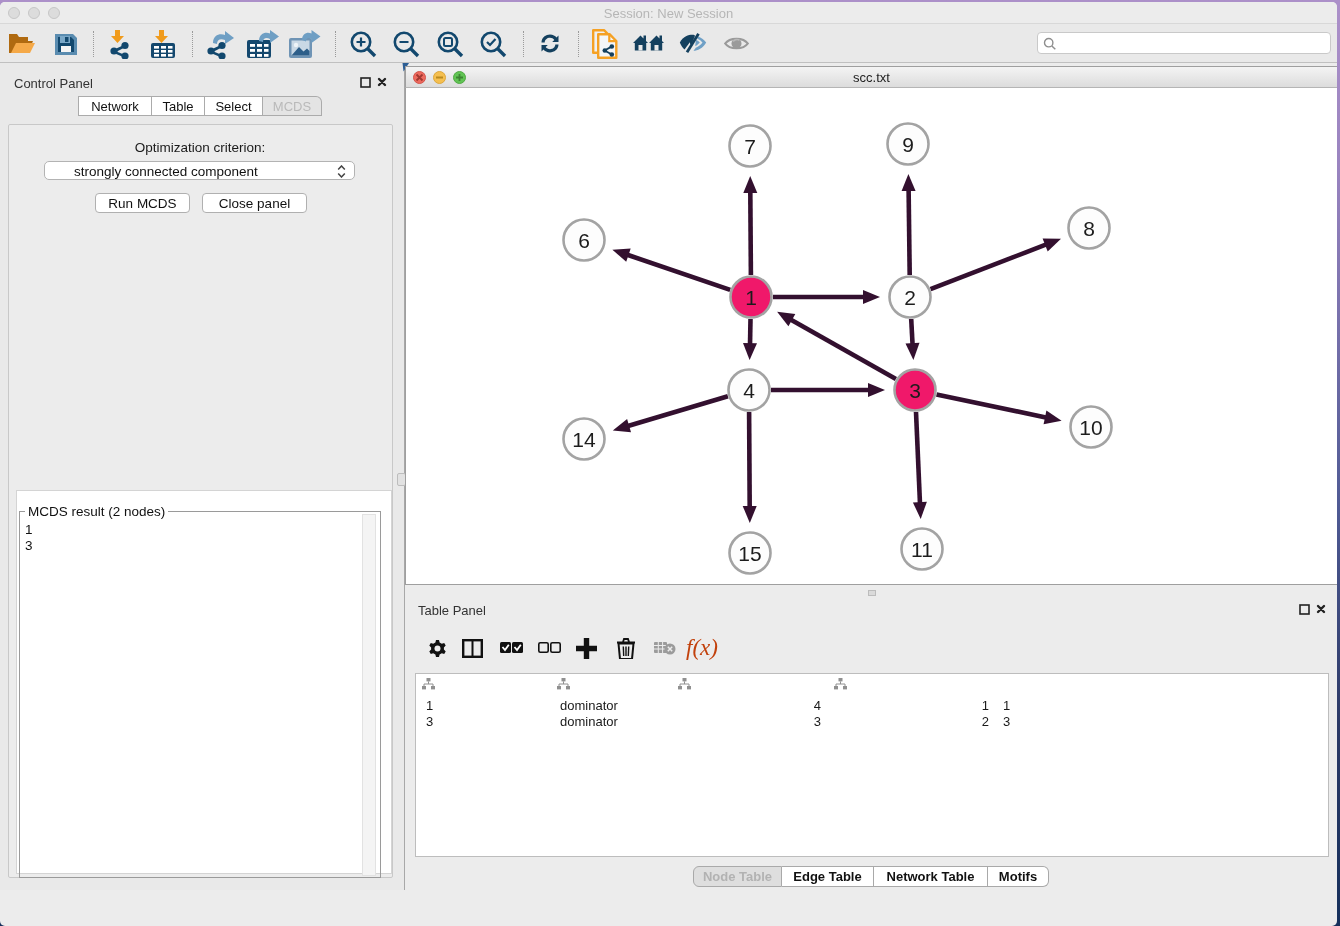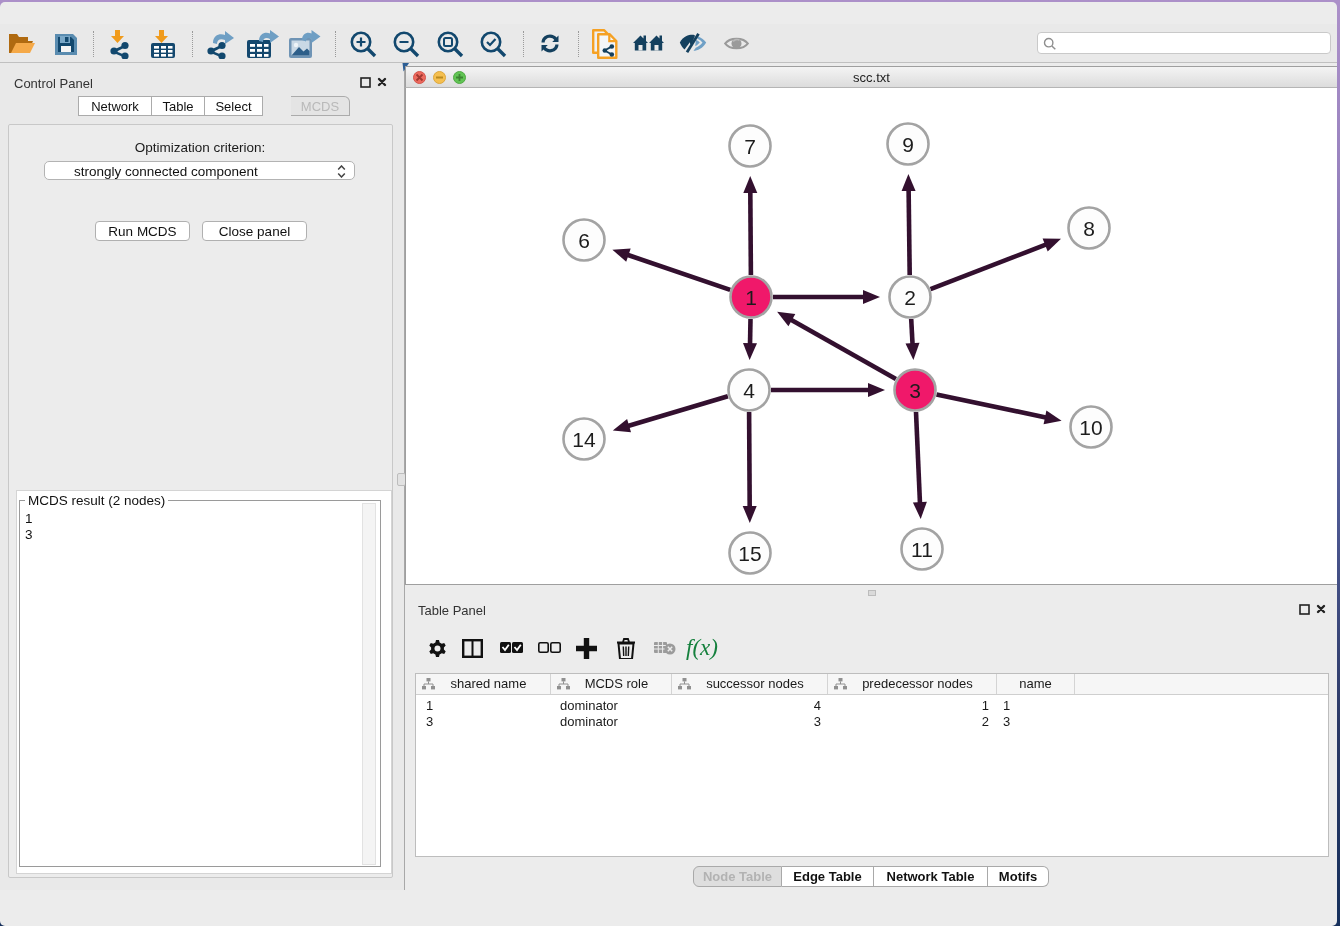--- a/index.html
+++ b/index.html
@@ -15,43 +15,49 @@
 .sep{position:absolute;top:7px;height:26px;width:0;border-left:1px dotted #9a9a9a;}
 #searchbox{position:absolute;left:1037px;top:8px;width:292px;height:20px;background:#fff;border:1px solid #c9c9c9;border-radius:4px;}
 
 #cpanel{position:absolute;left:0;top:61px;width:404px;height:827px;background:#e9e9e9;border-right:1px solid #a8a8a8;}
 #cpanel .hdr{position:absolute;left:14px;top:13px;font-size:13px;color:#333;}
 .tab{position:absolute;top:33px;height:20px;box-sizing:border-box;background:#fff;border:1px solid #ababab;font-size:13px;color:#111;text-align:center;line-height:19px;}
 .tabsel{background:#e4e4e4;color:#b9b9b9;}
 #innerpanel{position:absolute;left:8px;top:61px;width:383px;height:752px;background:#ececec;border:1px solid #c8c8c8;border-radius:2px;}
 #optlabel{position:absolute;left:0;top:77px;width:400px;text-align:center;font-size:13.5px;color:#1a1a1a;}
 #combo{position:absolute;left:44px;top:98px;width:311px;height:19px;background:#fff;border:1px solid #b3b3b3;border-radius:5px;font-size:13.5px;color:#111;line-height:19px;padding-left:29px;box-sizing:border-box;}
-.btn{position:absolute;top:130px;height:20px;background:#fff;border:1px solid #b0b0b0;border-radius:4px;font-size:13.5px;color:#111;text-align:center;line-height:19px;box-sizing:border-box;margin-top:28px;}
+.btn{position:absolute;top:130px;height:20px;background:#fff;border:1px solid #b0b0b0;border-radius:4px;font-size:13.5px;color:#111;text-align:center;line-height:19px;box-sizing:border-box;}
 #resultbox{position:absolute;left:16px;top:427px;width:374px;height:382px;background:#fff;border:1px solid #d4d4d4;}
-#fieldset{position:absolute;left:2px;top:9px;width:360px;height:365px;border:1px solid #9a9a9a;}
+#fieldset{position:absolute;left:2px;top:20px;width:360px;height:365px;border:1px solid #9a9a9a;}
 #legend{position:absolute;left:5px;top:-8px;background:#fff;padding:0 3px;font-size:13.5px;color:#111;}
 #sbtrack{position:absolute;right:4px;top:2px;width:12px;height:360px;background:#f4f4f4;border:1px solid #e2e2e2;}
 
 #netwin{position:absolute;left:405px;top:64px;width:932px;height:518px;background:#fff;border:1px solid #9f9f9f;border-top:none;box-sizing:content-box;}
 #nettitle{position:absolute;left:405px;top:64px;width:933px;height:22px;background:linear-gradient(180deg,#f4f4f4,#dcdcdc);border:1px solid #9f9f9f;border-bottom:1px solid #b5b5b5;box-sizing:border-box;}
 .tl2{position:absolute;top:4px;width:13px;height:13px;border-radius:50%;box-sizing:border-box;}
 
 #tpanel{position:absolute;left:405px;top:599px;width:935px;height:291px;background:#ececec;}
 #tpanel .hdr{position:absolute;left:13px;top:2px;font-size:13px;color:#333;}
 #ttable{position:absolute;left:10px;top:72px;width:912px;height:182px;background:#fff;border:1px solid #bdbdbd;}
 #thead{position:absolute;left:0;top:0;width:100%;height:20px;background:#f6f6f6;border-bottom:1px solid #cfcfcf;}
 .th{position:absolute;top:0;height:20px;box-sizing:border-box;border-right:1px solid #d4d4d4;font-size:13px;color:#1a1a1a;text-align:center;line-height:20px;}
 .td{position:absolute;font-size:13px;color:#1a1a1a;}
 .btab{position:absolute;top:0;height:21px;box-sizing:border-box;background:#fff;border:1px solid #a9a9a9;font-size:13px;font-weight:bold;color:#111;text-align:center;line-height:20px;}
 
 #statusbar{position:absolute;left:0;top:888px;width:1337px;height:36px;background:#ececec;border-top:1px solid #c2c2c2;}
 </style>
 </head>
 <body>
 <div id="win">
+  <div id="titlebar">
+    <div class="tl" style="left:8px;"></div>
+    <div class="tl" style="left:28px;"></div>
+    <div class="tl" style="left:48px;"></div>
+    <div id="wintitle">Session: New Session</div>
+  </div>
   <div id="toolbar">
     <svg class="abs" style="left:8px;top:8px;" width="28" height="22" viewBox="0 0 28 22">
       <path d="M1 2 L9 2 L11 5 L20 5 L20 9 L25 9 L20 21 L1 21 Z" fill="#b06a10"></path>
       <path d="M8 11 L27 11 L22 21 L3 21 Z" fill="#f5a948"></path>
     </svg>
     <svg class="abs" style="left:54px;top:9px;" width="24" height="23" viewBox="0 0 24 23">
       <path d="M1 1 L19 1 L23 5 L23 22 L1 22 Z" fill="#5a8cb0"></path>
       <path d="M4 4 L17 4 L20 7 L20 19 L4 19 Z" fill="#12486e"></path>
       <rect x="6" y="3" width="10" height="7" fill="#7aa8c8"></rect>
       <rect x="11" y="4" width="3.5" height="5" fill="#12486e"></rect>
@@ -192,21 +198,21 @@
   </div>
   <div id="cpanel">
     <div class="hdr">Control Panel</div>
     <svg class="abs" style="left:360px;top:14px;" width="28" height="12" viewBox="0 0 28 12">
         <rect x="1" y="1" width="9" height="9" fill="none" stroke="#222" stroke-width="1.6"></rect>
         <path d="M19 2 L25 8 M25 2 L19 8" stroke="#222" stroke-width="2.4" stroke-linecap="round"></path>
       </svg>
     <div class="tab" style="left:78px;width:73px;border-right:none;">Network</div>
     <div class="tab" style="left:151px;width:53px;border-right:none;">Table</div>
     <div class="tab" style="left:204px;width:59px;">Select</div>
-    <div class="tab tabsel" style="left:263px;width:59px;border-left:none;border-radius:0 6px 0 0;margin-left:28px;">MCDS</div>
+    <div class="tab tabsel" style="left:263px;width:59px;border-left:none;border-radius:0 6px 0 0;">MCDS</div>
     <div id="innerpanel"></div>
     <div id="optlabel">Optimization criterion:</div>
     <div id="combo">strongly connected component
       <svg class="abs" style="right:8px;top:3px;" width="9" height="13" viewBox="0 0 9 13">
           <path d="M1.2 4.6 L4.5 1 L7.8 4.6" fill="none" stroke="#444" stroke-width="1.5"></path>
           <path d="M1.2 8.4 L4.5 12 L7.8 8.4" fill="none" stroke="#444" stroke-width="1.5"></path>
         </svg>
     </div>
     <div class="btn" style="left:95px;width:95px;">Run MCDS</div>
     <div class="btn" style="left:202px;width:105px;">Close panel</div>
@@ -347,29 +353,22 @@
         </g>
       <g stroke="#ececec" stroke-width="1">
           <line x1="0" y1="4.5" x2="13" y2="4.5"></line>
           <line x1="4.3" y1="1" x2="4.3" y2="12"></line>
           <line x1="8.6" y1="1" x2="8.6" y2="12"></line>
           <line x1="0" y1="8" x2="13" y2="8"></line>
         </g>
       <circle cx="16" cy="8" r="5.5" fill="#9b9b9b"></circle>
       <path d="M13.8 5.8 L18.2 10.2 M18.2 5.8 L13.8 10.2" stroke="#ececec" stroke-width="1.5"></path>
     </svg>
-    <div class="abs" style="left:281px;top:34px;font-family:'Liberation Serif',serif;font-style:italic;font-size:23px;color:#15803d;">f(x)</div>
+    <div class="abs" style="left:281px;top:34px;font-family:'Liberation Serif',serif;font-style:italic;font-size:23px;color:#c2410c;">f(x)</div>
     <div id="ttable">
-      <div id="thead">
-        <div class="th" style="left:0;width:135px;">&nbsp;&nbsp;&nbsp;shared name</div>
-        <div class="th" style="left:135px;width:121px;">&nbsp;&nbsp;&nbsp;MCDS role</div>
-        <div class="th" style="left:256px;width:156px;">&nbsp;&nbsp;&nbsp;successor nodes</div>
-        <div class="th" style="left:412px;width:169px;">&nbsp;&nbsp;&nbsp;predecessor nodes</div>
-        <div class="th" style="left:581px;width:78px;">name</div>
-      </div>
       <svg class="abs" style="left:6px;top:4px;" width="13" height="12" viewBox="0 0 13 12">
           <g fill="#909090">
             <rect x="4.5" y="0" width="4" height="3.4"></rect>
             <rect x="0" y="8" width="4" height="3.4"></rect>
             <rect x="9" y="8" width="4" height="3.4"></rect>
           </g>
           <path d="M6.5 3.4 L6.5 6 M2 8 L2 6 L11 6 L11 8" fill="none" stroke="#909090" stroke-width="1"></path>
         </svg>
       <svg class="abs" style="left:141px;top:4px;" width="13" height="12" viewBox="0 0 13 12">
           <g fill="#909090">

